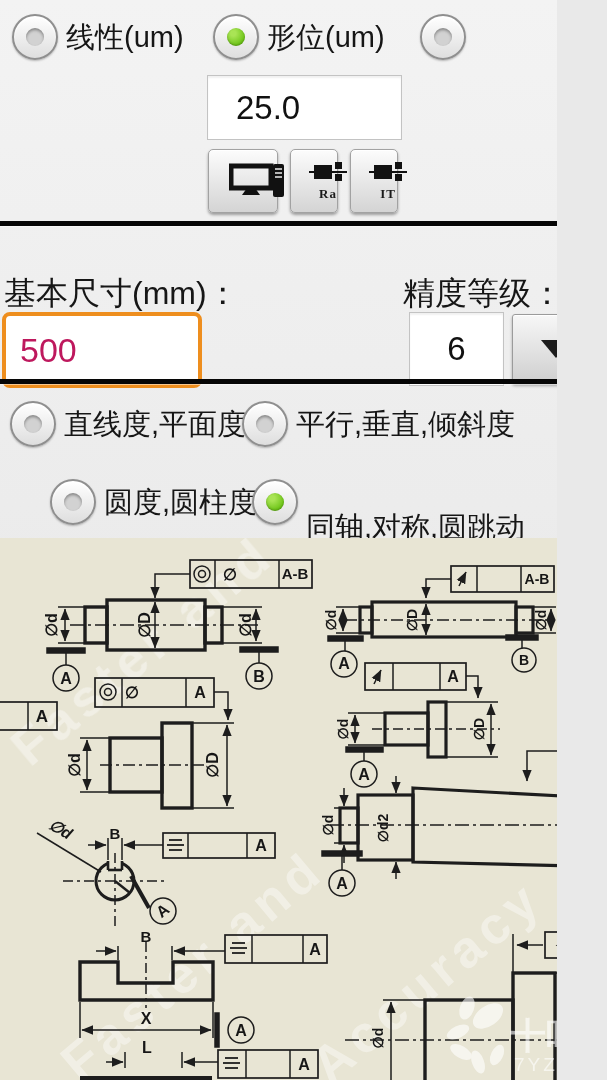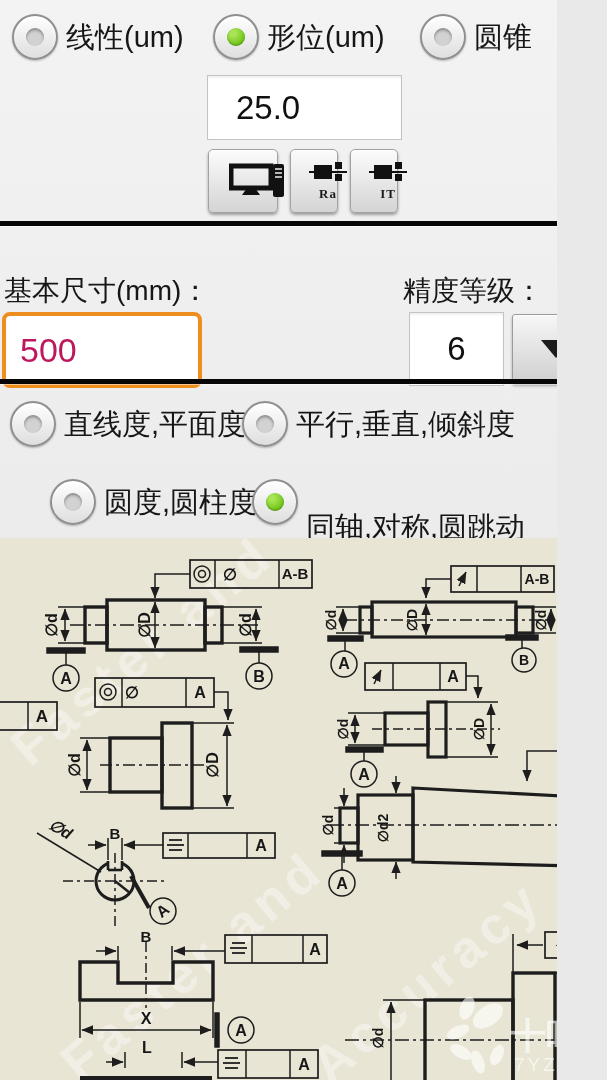--- a/index.html
+++ b/index.html
@@ -35,21 +35,21 @@
   .icon-btn { background:linear-gradient(#fcfcfc,#d4d4d4);
               border:1px solid #a2a2a2; border-radius:5px;
               box-shadow:0 2px 3px rgba(0,0,0,.35), inset 0 1px 0 #fff;
               display:flex; flex-direction:column; align-items:center; justify-content:center; gap:2px;padding-left:28px; }
   .icon-btn .mini-label { font-size:13px; font-weight:bold; color:#1a1a1a;
                           font-family:"Liberation Serif", serif; letter-spacing:1px; }
 
   .divider { left:0; width:607px; height:5px; background:#060606;
              box-shadow:0 1px 0 rgba(255,255,255,.5); }
 
-  .field-label { font-size:28px; color:#161616; white-space:nowrap; }
+  .field-label { font-size:32px; color:#161616; white-space:nowrap; }
 
   .spinner-btn { background:linear-gradient(#f7f7f7,#cfcfcf);
                  border:1px solid #9b9b9b; border-radius:3px;
                  box-shadow:0 2px 3px rgba(0,0,0,.3), inset 0 1px 0 #fff;
                  display:flex; align-items:center; justify-content:center; }
   .tri-down { width:0; height:0; border-left:15px solid transparent;
               border-right:15px solid transparent; border-top:18px solid #1c1c1c; }
 </style>
 </head>
 <body>
@@ -62,21 +62,20 @@
   <div class="abs radio-label" style="left:66px; top:14px;">线性(um)</div>
 
   <div class="abs radio selected" style="left:213px; top:14px;">
       <div class="dot"></div>
     </div>
   <div class="abs radio-label" style="left:267px; top:14px;text-align:center;">形位(um)</div>
 
   <div class="abs radio" style="left:420px; top:14px;">
       <div class="dot"></div>
     </div>
-  <div class="abs radio-label" style="left:474px; top:14px;">圆锥</div>
 
   <div class="abs text-box" style="left:207px; top:75px; width:195px; height:65px; padding-left:28px;">25.0</div>
 
   <div class="abs icon-btn" style="left:208px; top:149px; width:70px; height:64px;">
     <svg width="56" height="42" viewBox="0 0 56 42">
       <rect x="2" y="6" width="40" height="22" fill="none" stroke="#111" stroke-width="5"></rect>
       <path d="M18 28 h8 l5 7 h-18 z" fill="#111"></path>
       <rect x="44" y="4" width="11" height="33" rx="2" fill="#111"></rect>
       <line x1="46" y1="9" x2="53" y2="9" stroke="#eee" stroke-width="1.5"></line>
       <line x1="46" y1="13" x2="53" y2="13" stroke="#eee" stroke-width="1.5"></line>

